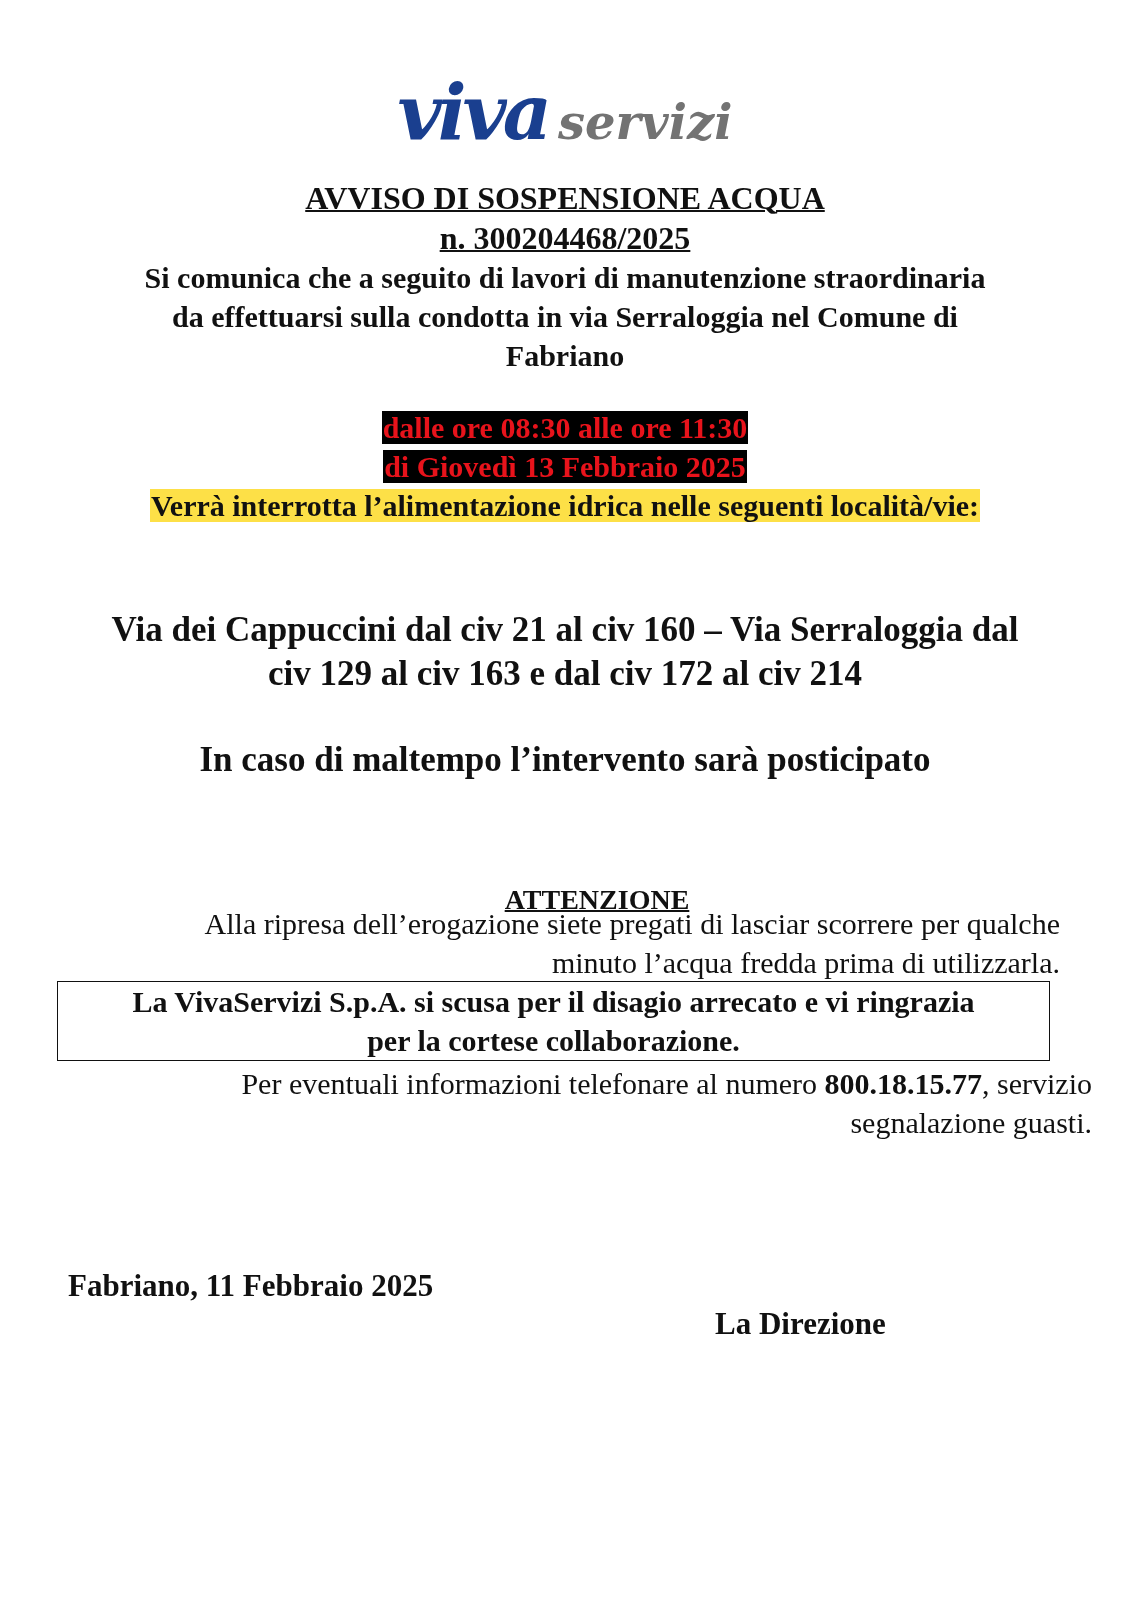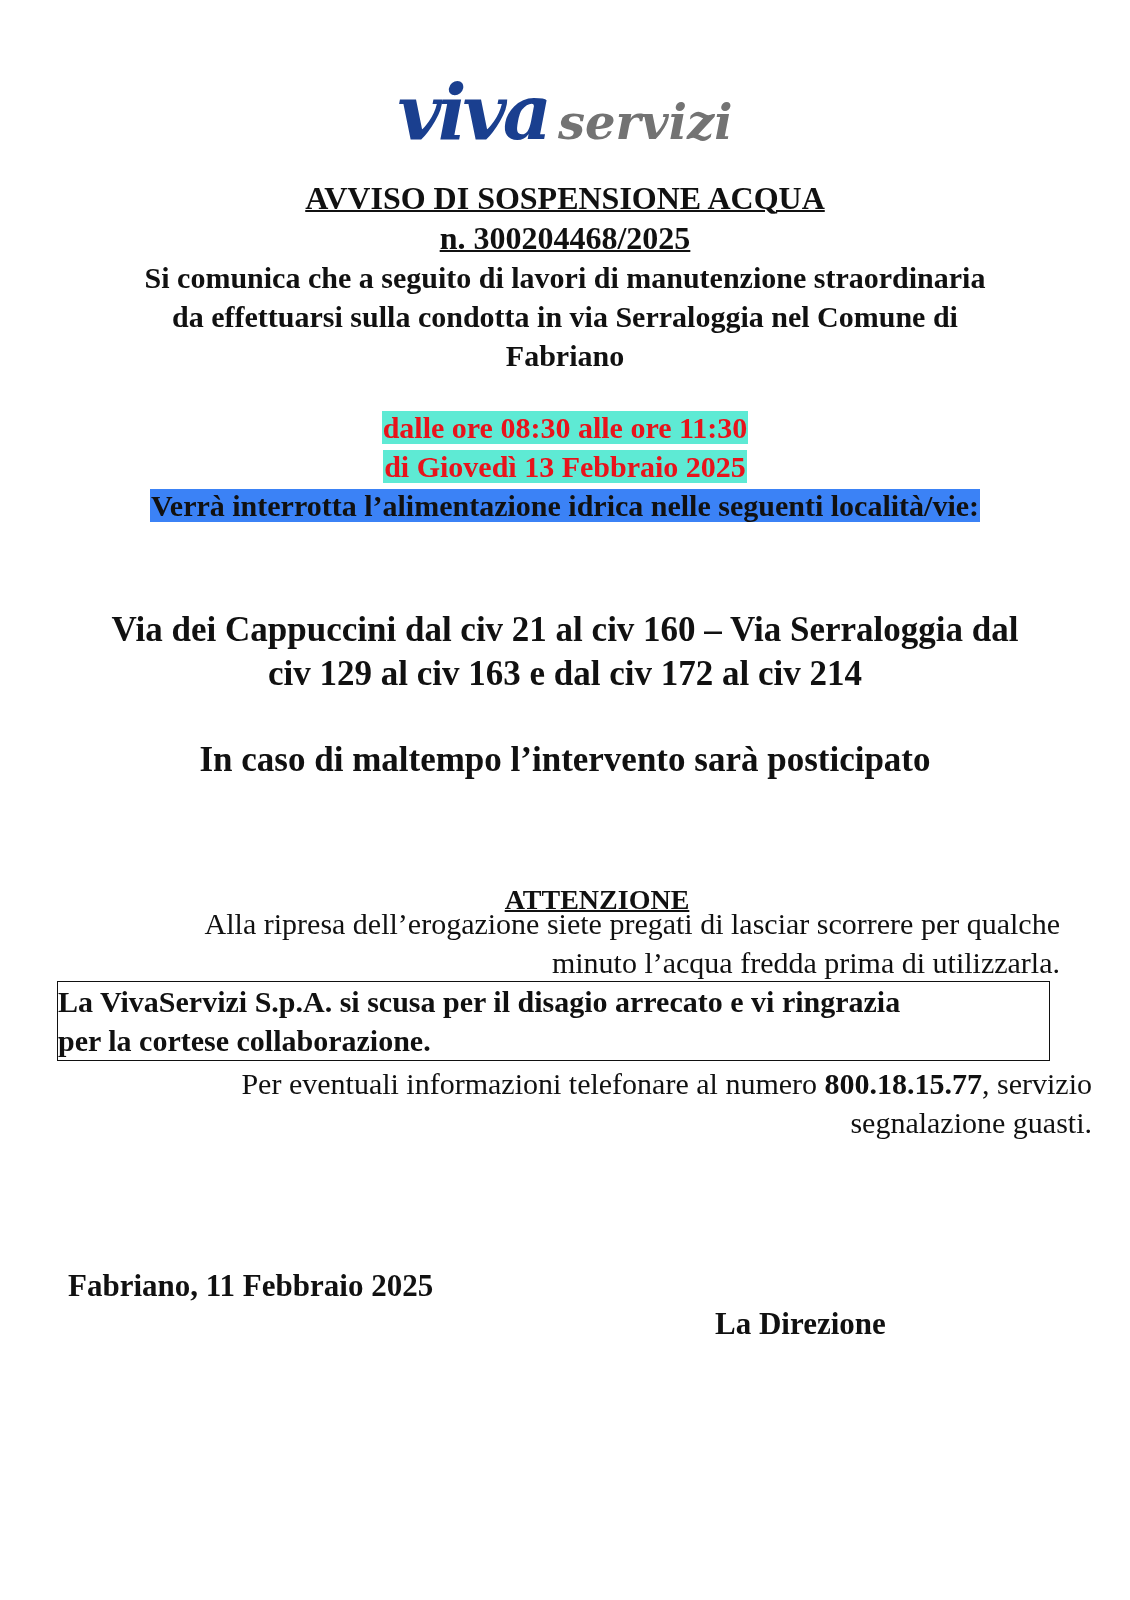--- a/index.html
+++ b/index.html
@@ -8,30 +8,30 @@
   .logo { position:absolute; top:68px; left:0; width:1130px; text-align:center; }
   .logo .viva { font-family:"DejaVu Serif", serif; font-style:italic; font-weight:bold;
                 font-size:76px; color:#1a3f8f; letter-spacing:-4px; position:relative; }
   .logo .servizi { font-family:"DejaVu Serif", serif; font-style:italic; font-weight:bold;
                    font-size:48px; color:#737373; margin-left:10px; }
   .center { position:absolute; left:0; width:1130px; text-align:center; font-weight:bold; }
   .title { top:178px; font-size:32px; line-height:40px; }
   .title span { text-decoration:underline; text-decoration-thickness:2px; }
   .intro { top:258px; font-size:30px; line-height:39px; padding:0 60px; box-sizing:border-box; }
   .hl { top:408px; font-size:30px; line-height:39px; }
-  .hl .red { color:#e8131b; background:#5eead4; padding:0 1px; }
-  .hl .blk { color:#111; background:#3b82f6; padding:0 1px; }
+  .hl .red { color:#e8131b; background:#000000; padding:0 1px; }
+  .hl .blk { color:#111; background:#fde047; padding:0 1px; }
   .streets { top:608px; font-size:35px; line-height:44px; padding:0 60px; box-sizing:border-box; }
   .weather { top:738px; font-size:35px; line-height:44px; }
   .att { top:880px; font-size:28px; line-height:40px;padding-left:32px; }
   .att span { text-decoration:underline; text-decoration-thickness:2px; }
   .norm { font-weight:normal; font-size:30px; line-height:39px;text-align:right; }
   .para1 { top:904px; padding:0 70px; box-sizing:border-box; }
   .box { position:absolute; top:981px; left:57px; width:993px; height:80px; border:1.5px solid #111;
-         text-align:left; font-weight:bold; font-size:30px; line-height:39px; box-sizing:border-box; }
+         text-align:center; font-weight:bold; font-size:30px; line-height:39px; box-sizing:border-box; }
   .para2 { top:1064px; padding:0 38px; box-sizing:border-box; }
   .para2 b { font-weight:bold; }
   .footer-left { position:absolute; top:1268px; left:68px; font-weight:bold; font-size:31px; }
   .footer-right { position:absolute; top:1268px; left:715px; font-weight:bold; font-size:31px;margin-top:38px; }
 </style>
 </head>
 <body>
 
 <div class="logo">
   <span class="viva">viva</span><span class="servizi">servizi</span>

